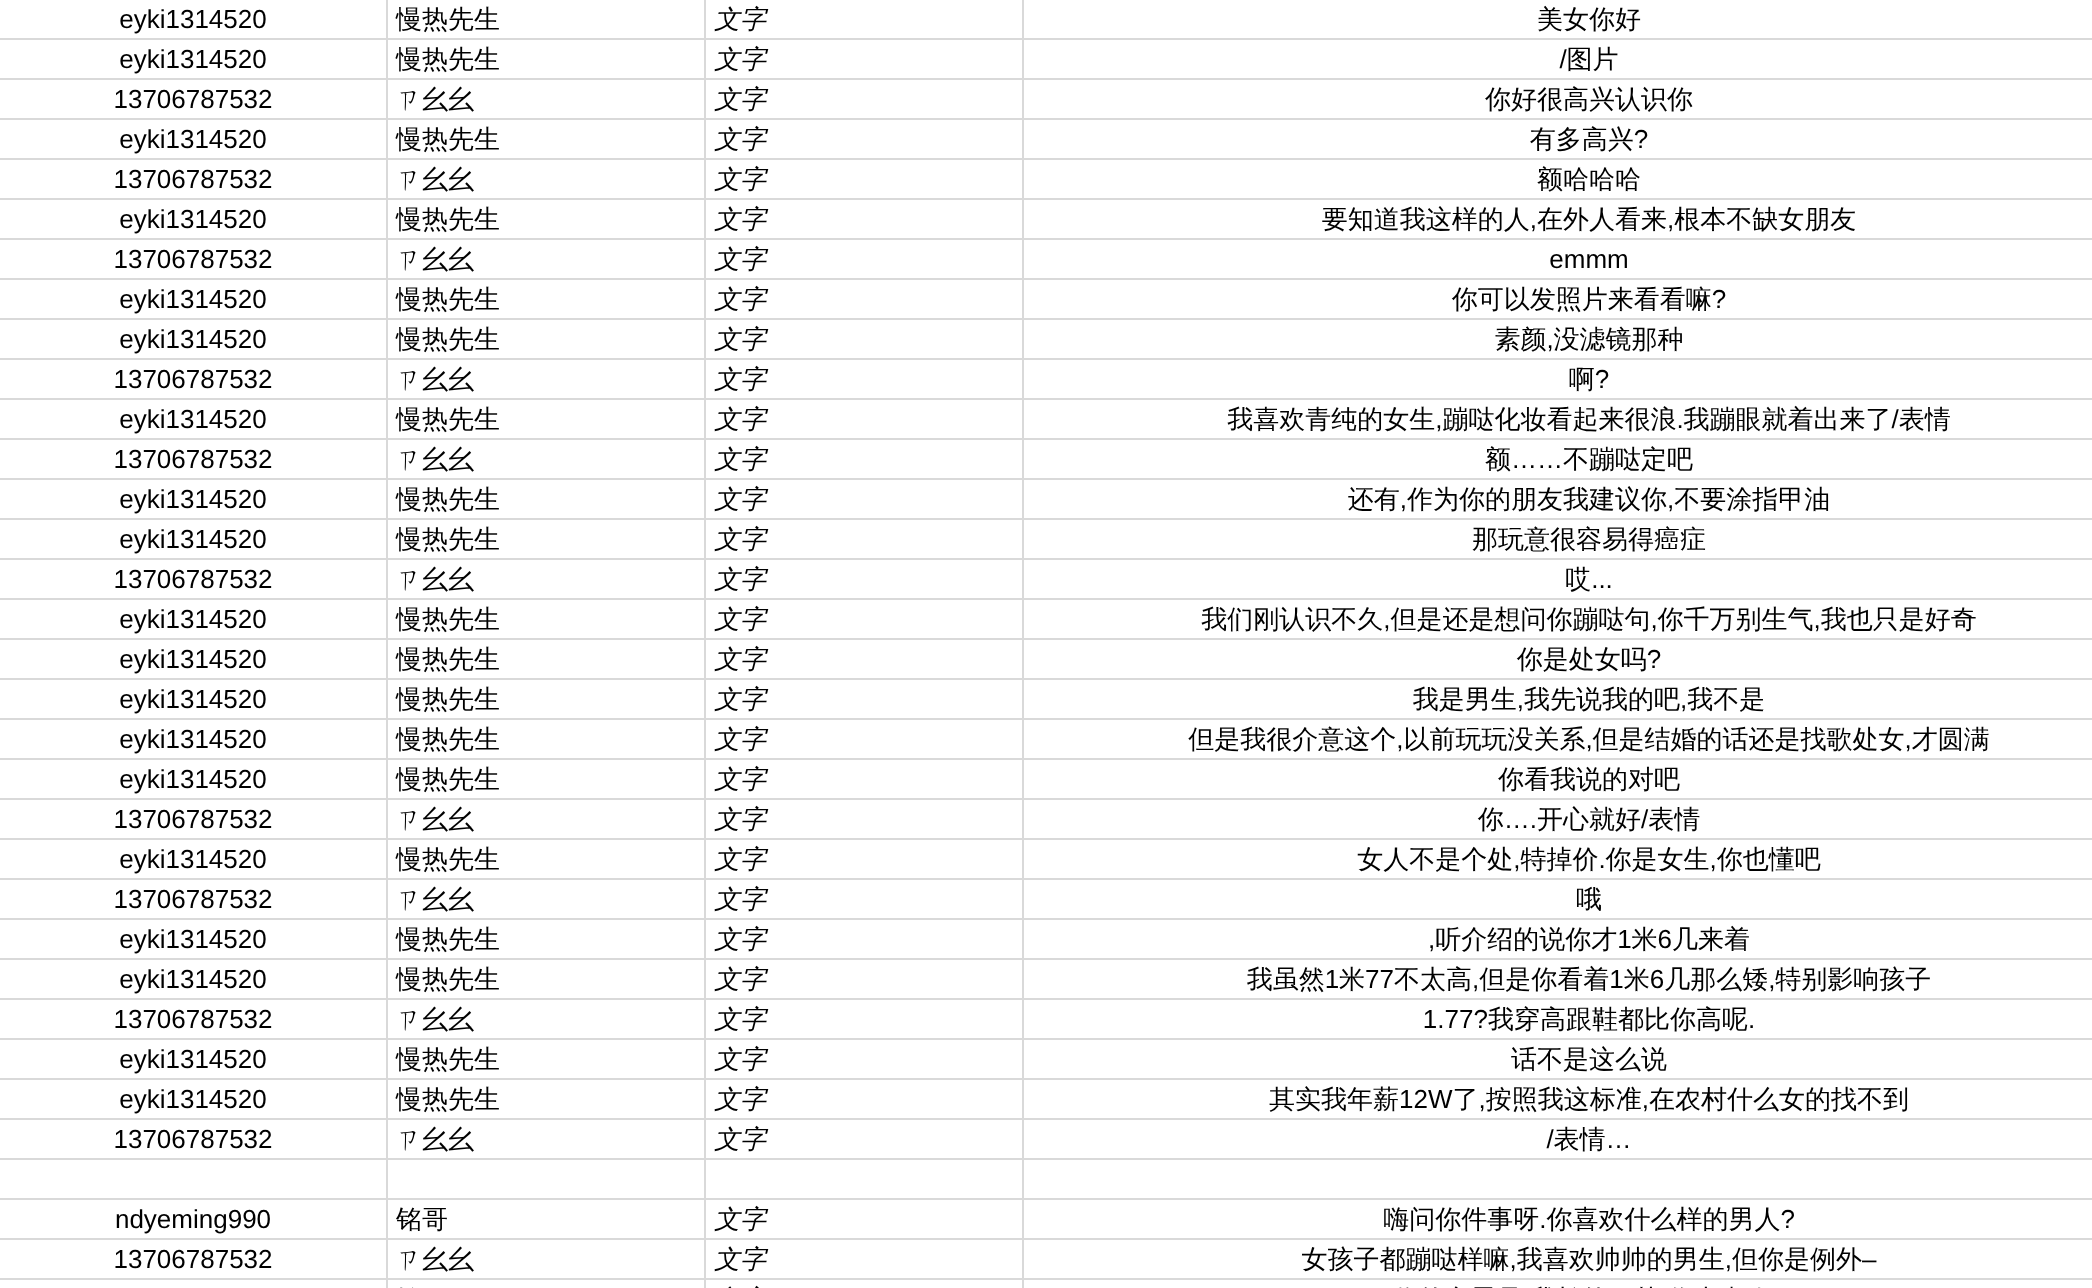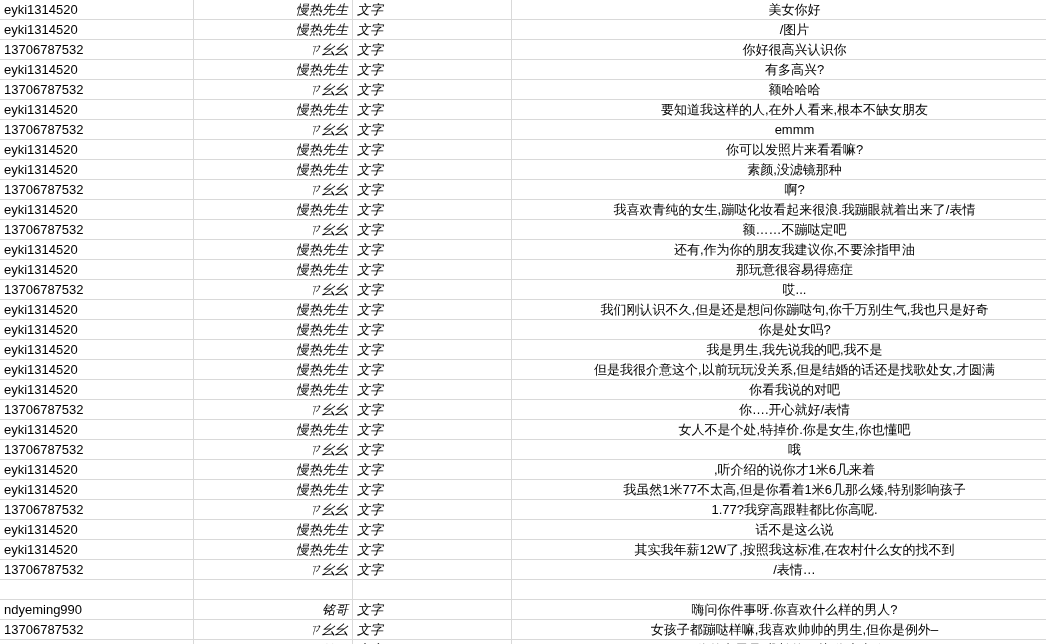--- a/index.html
+++ b/index.html
@@ -23,22 +23,22 @@
   .sheet td {
     height: 19px;
     line-height: 19px;
     padding: 0 4px;
     border-bottom: 1px solid #d9d9d9;
     border-right: 1px solid #d9d9d9;
     white-space: nowrap;
     overflow: hidden;
     font-size: 13px;
   }
-  .col-a { width: 185px; text-align: left; }
-  .col-b { width: 150px; text-align: right; font-style: italic; }
+  .col-a { width: 185px; text-align: center; }
+  .col-b { width: 150px; text-align: left; }
   .col-c { width: 150px; text-align: left; padding-left: 8px; font-style: italic; }
   .col-d { width: 557px; text-align: center; border-right: none; }
   .row-blank td {
     height: 19px;
     border-bottom: 1px solid #d9d9d9;
   }
 </style>
 </head>
 <body>
 

